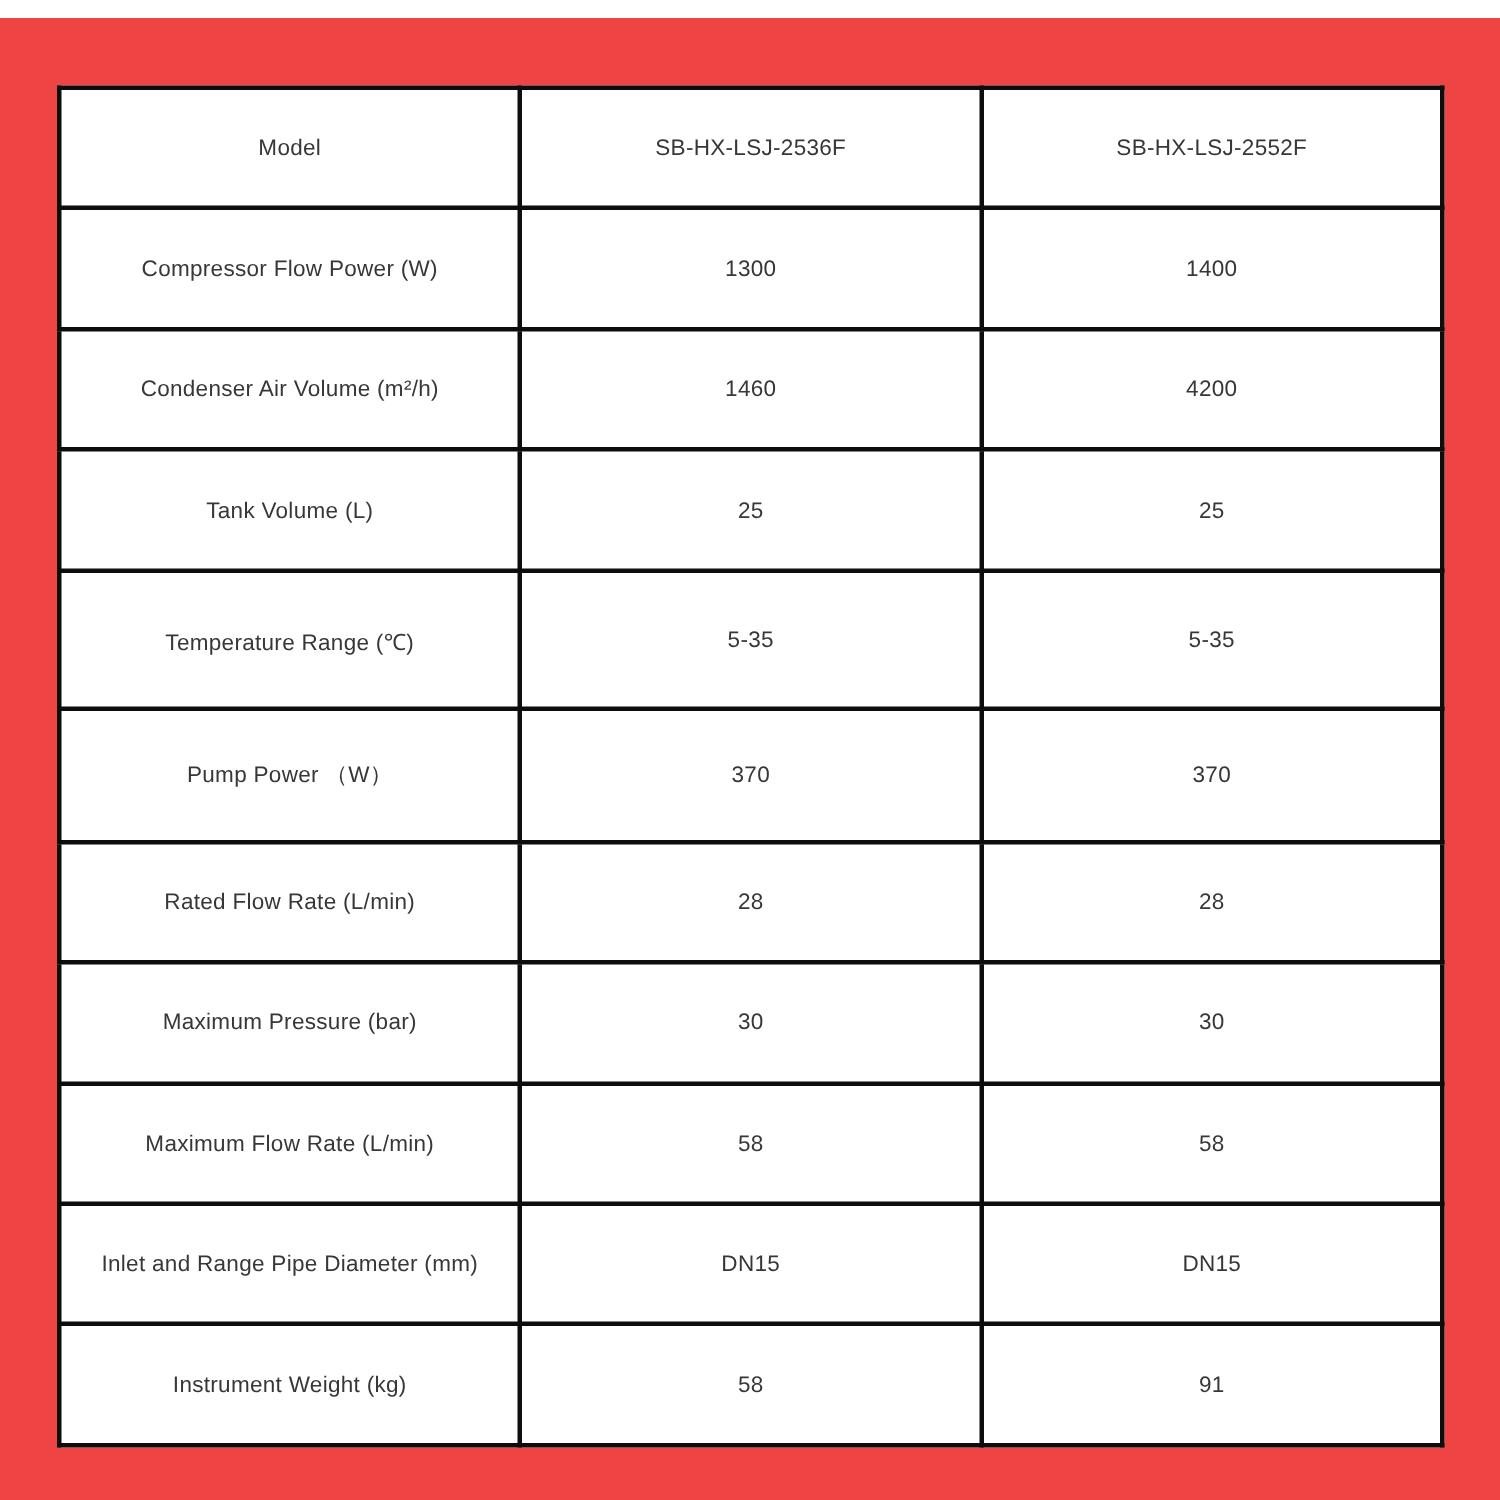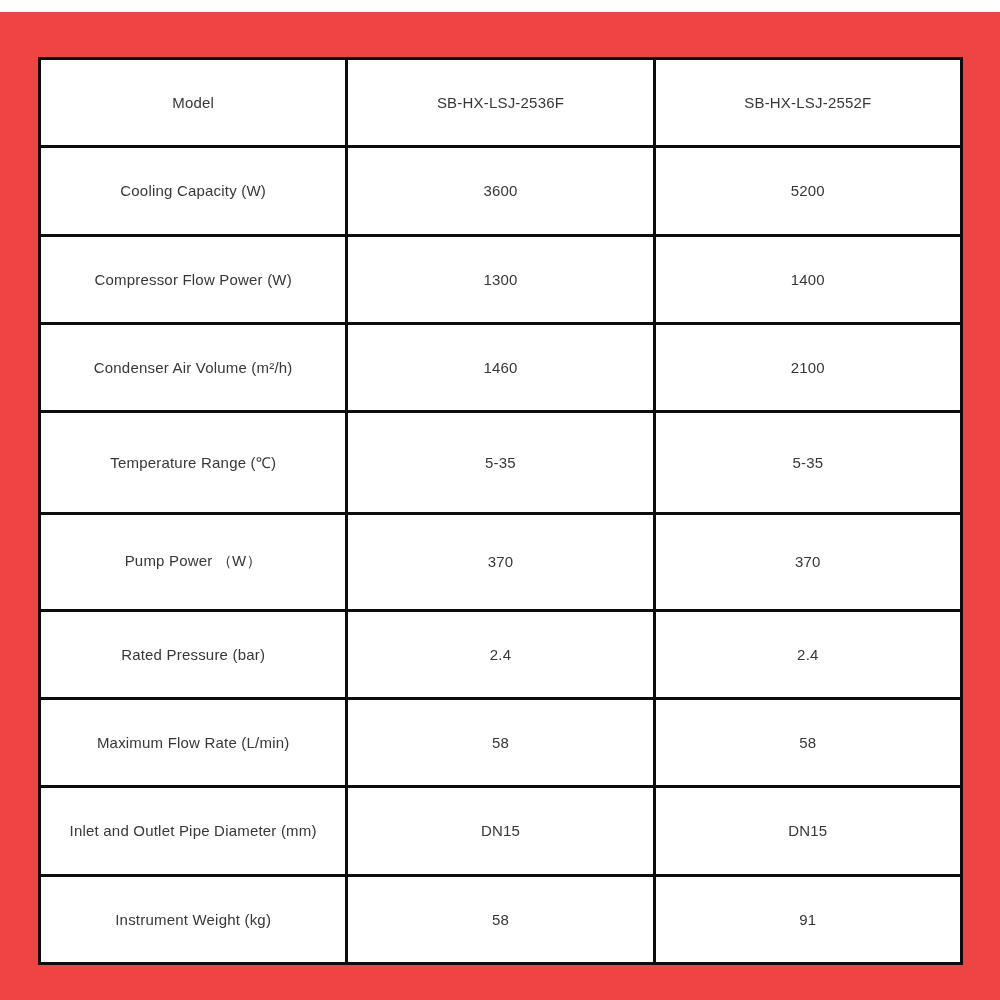--- a/index.html
+++ b/index.html
@@ -44,56 +44,61 @@
 
 <div class="page">
   <table class="spec-table">
     <tbody>
       <tr>
         <th>Model</th>
         <th>SB-HX-LSJ-2536F</th>
         <th>SB-HX-LSJ-2552F</th>
       </tr>
       <tr>
-        <td>Cooling Capacity (W)</td>
-        <td>3600</td>
-        <td>5200</td>
-      </tr>
-      <tr>
         <td>Compressor Flow Power (W)</td>
         <td>1300</td>
         <td>1400</td>
       </tr>
       <tr>
         <td>Condenser Air Volume (m²/h)</td>
         <td>1460</td>
-        <td>2100</td>
+        <td>4200</td>
+      </tr>
+      <tr>
+        <td>Tank Volume (L)</td>
+        <td>25</td>
+        <td>25</td>
       </tr>
       <tr>
         <td>Temperature Range (℃)</td>
         <td>5-35</td>
         <td>5-35</td>
       </tr>
       <tr>
         <td>Pump Power  （W）</td>
         <td>370</td>
         <td>370</td>
       </tr>
       <tr>
-        <td>Rated Pressure (bar)</td>
-        <td>2.4</td>
-        <td>2.4</td>
+        <td>Rated Flow Rate (L/min)</td>
+        <td>28</td>
+        <td>28</td>
+      </tr>
+      <tr>
+        <td>Maximum Pressure (bar)</td>
+        <td>30</td>
+        <td>30</td>
       </tr>
       <tr>
         <td>Maximum Flow Rate (L/min)</td>
         <td>58</td>
         <td>58</td>
       </tr>
       <tr>
-        <td>Inlet and Outlet Pipe Diameter (mm)</td>
+        <td>Inlet and Range Pipe Diameter (mm)</td>
         <td>DN15</td>
         <td>DN15</td>
       </tr>
       <tr>
         <td>Instrument Weight (kg)</td>
         <td>58</td>
         <td>91</td>
       </tr>
     </tbody>
   </table>

